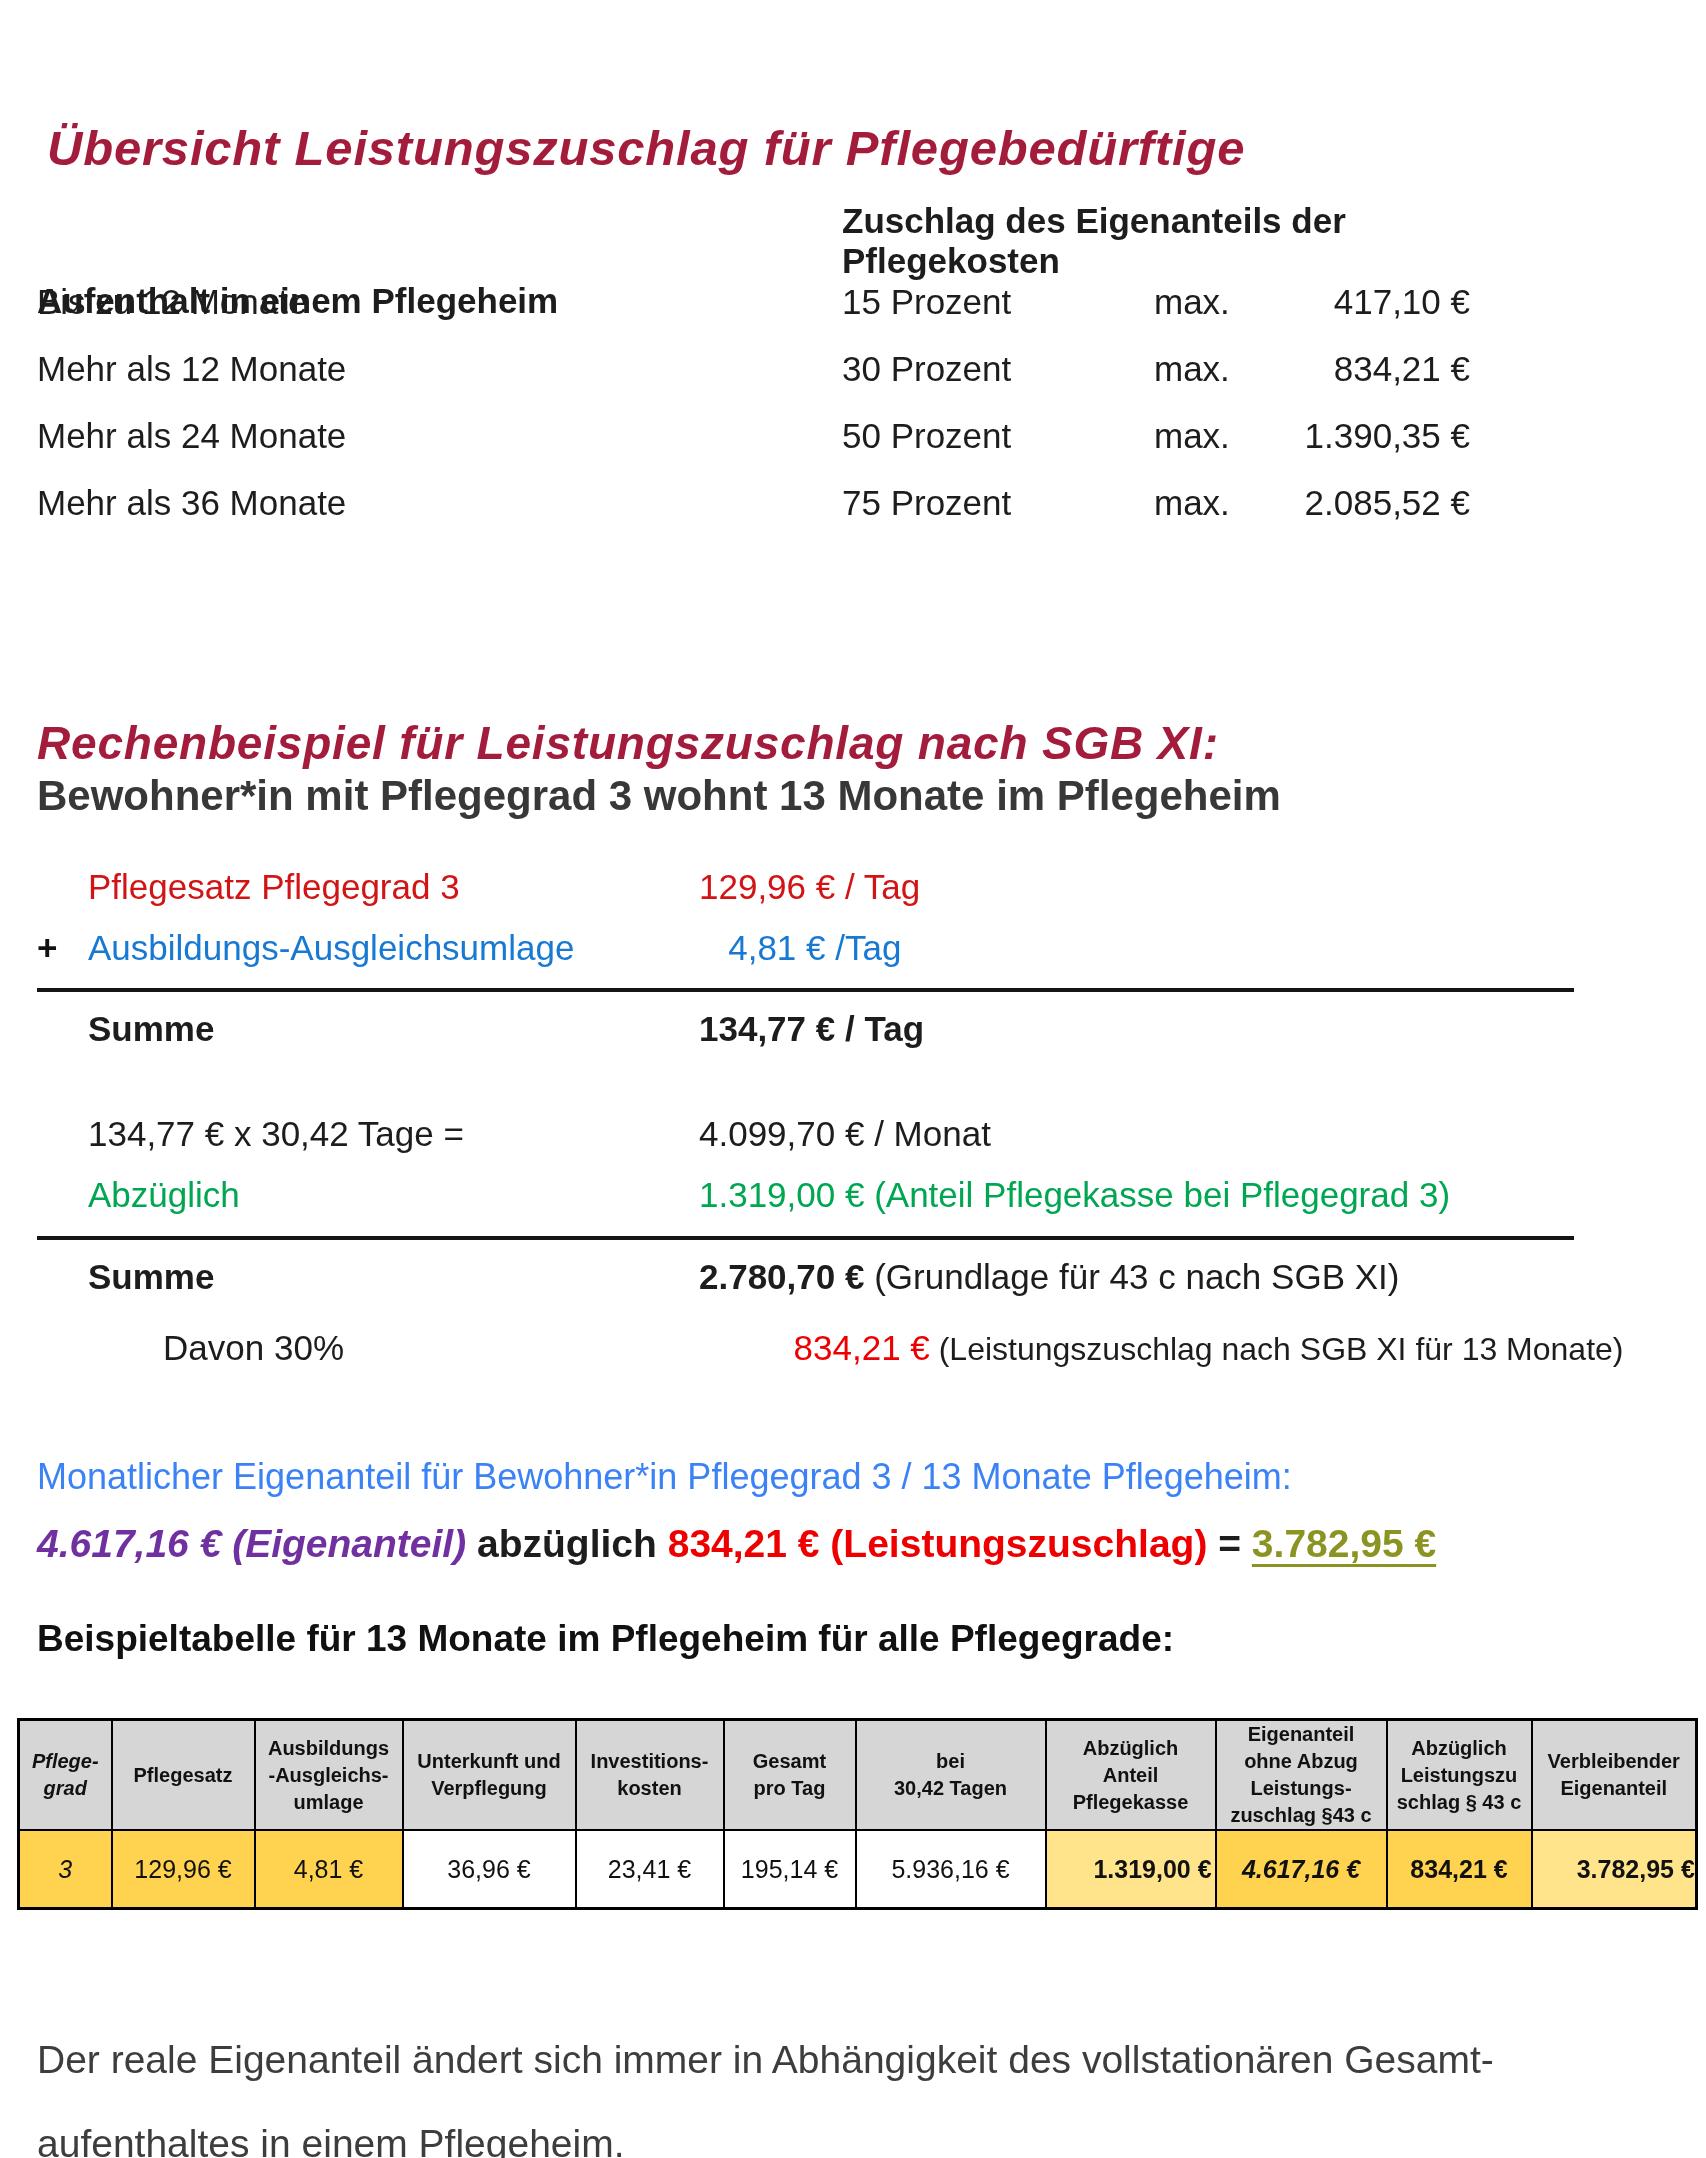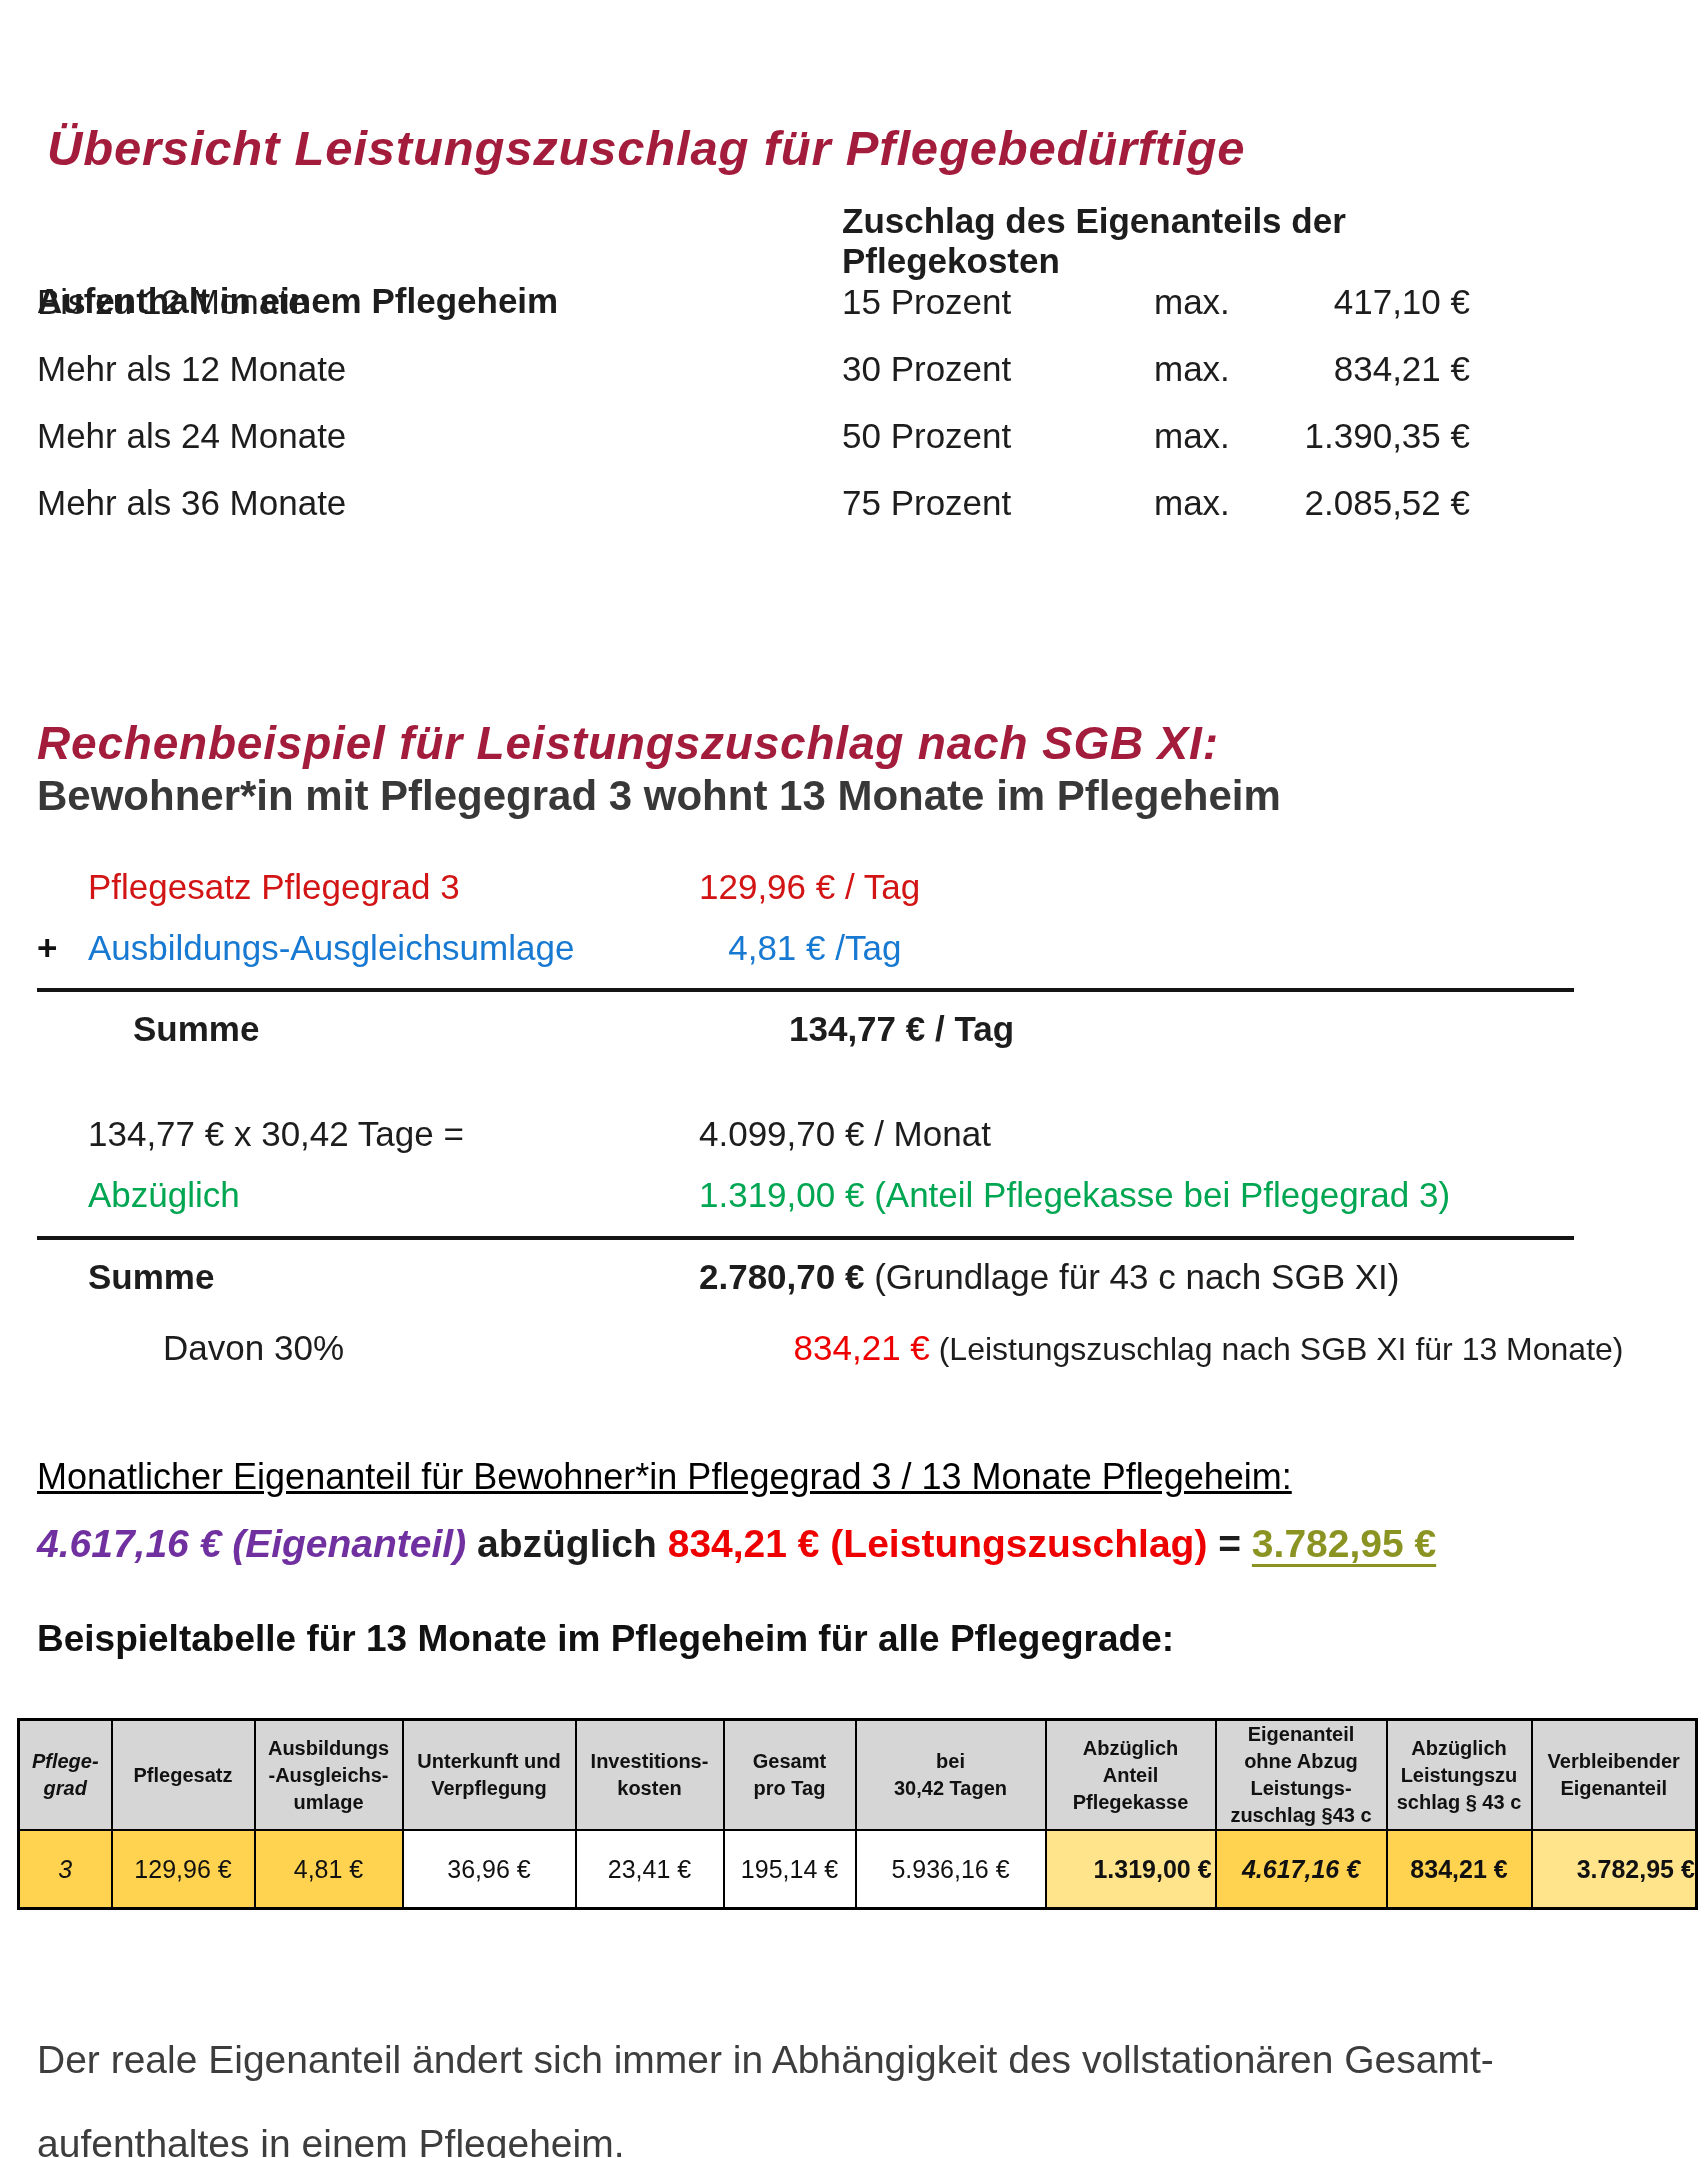--- a/index.html
+++ b/index.html
@@ -63,28 +63,28 @@
     width:1537px;margin:10px 0 6.7px 0;
   }
   .gap-lg{margin-top:44px;}
   .gap-sm{margin-top:10px;justify-content:center;}
   .t-red{color:var(--calc_red);}
   .t-bright-red{color:var(--bright_red);}
   .t-blue{color:var(--blue);}
   .t-green{color:var(--green);}
   .t-purple{color:var(--purple);font-style:italic;}
   .t-olive{color:var(--olive);}
-  .t-bold{font-weight:bold;gap:45px;}
+  .t-bold{font-weight:bold;}
   .paren-cond{
     font-stretch:condensed;
     font-size:32px;color:#1d1d1d;font-weight:normal;
   }
 
   
-  .summary-intro{margin-top:73px;font-size:36px;line-height:51px;color:#000000;text-decoration:underline;}
+  .summary-intro{margin-top:73px;font-size:36px;line-height:51px;color:#3b82f6;}
   .summary-line{
     margin-top:17px;font-size:39px;line-height:49px;font-weight:bold;
     white-space:pre-wrap;
   }
   .u-olive{
     color:var(--olive);
     text-decoration:underline;
     text-decoration-thickness:3.4px;
     text-underline-offset:6.7px;
   }

